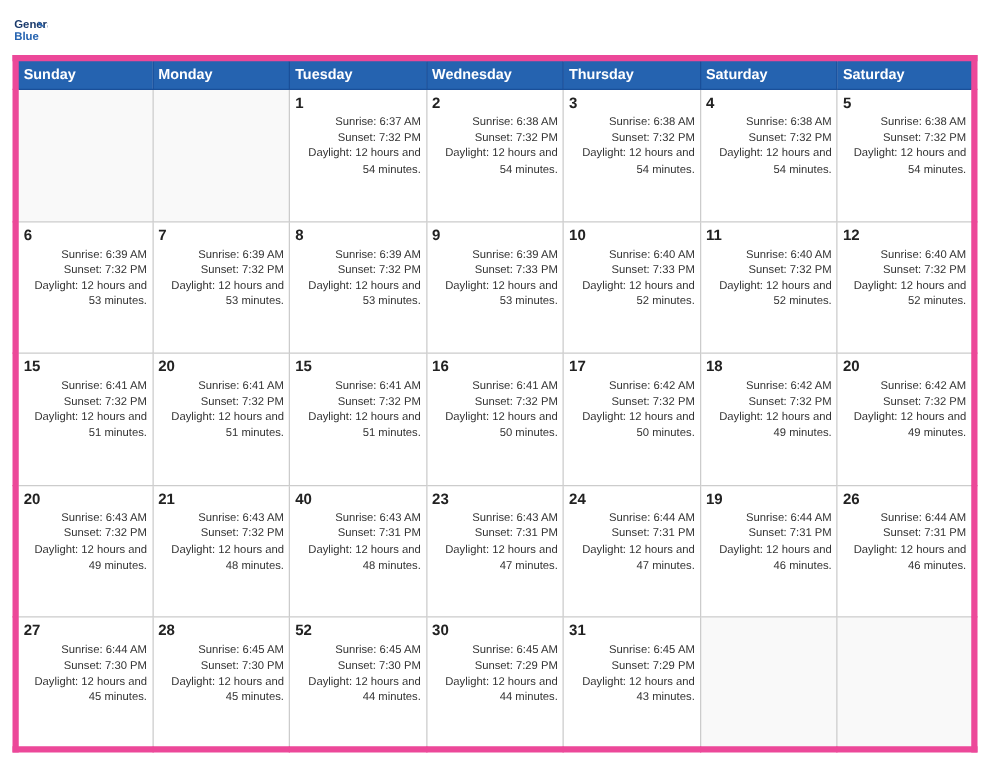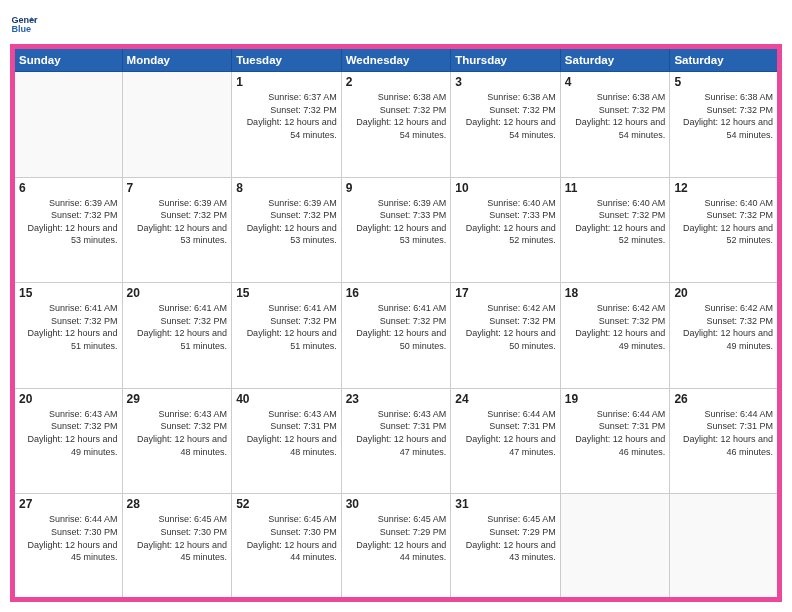--- a/index.html
+++ b/index.html
@@ -199,21 +199,21 @@
             <span class="day-number">20</span>
             <div class="day-info">Sunrise: 6:42 AM<br>Sunset: 7:32 PM<br>Daylight: 12 hours and 49 minutes.</div>
           </td>
         </tr>
         <tr>
           <td>
             <span class="day-number">20</span>
             <div class="day-info">Sunrise: 6:43 AM<br>Sunset: 7:32 PM<br>Daylight: 12 hours and 49 minutes.</div>
           </td>
           <td>
-            <span class="day-number">29</span>
+            <span class="day-number">21</span>
             <div class="day-info">Sunrise: 6:43 AM<br>Sunset: 7:32 PM<br>Daylight: 12 hours and 48 minutes.</div>
           </td>
           <td>
             <span class="day-number">40</span>
             <div class="day-info">Sunrise: 6:43 AM<br>Sunset: 7:31 PM<br>Daylight: 12 hours and 48 minutes.</div>
           </td>
           <td>
             <span class="day-number">23</span>
             <div class="day-info">Sunrise: 6:43 AM<br>Sunset: 7:31 PM<br>Daylight: 12 hours and 47 minutes.</div>
           </td>

